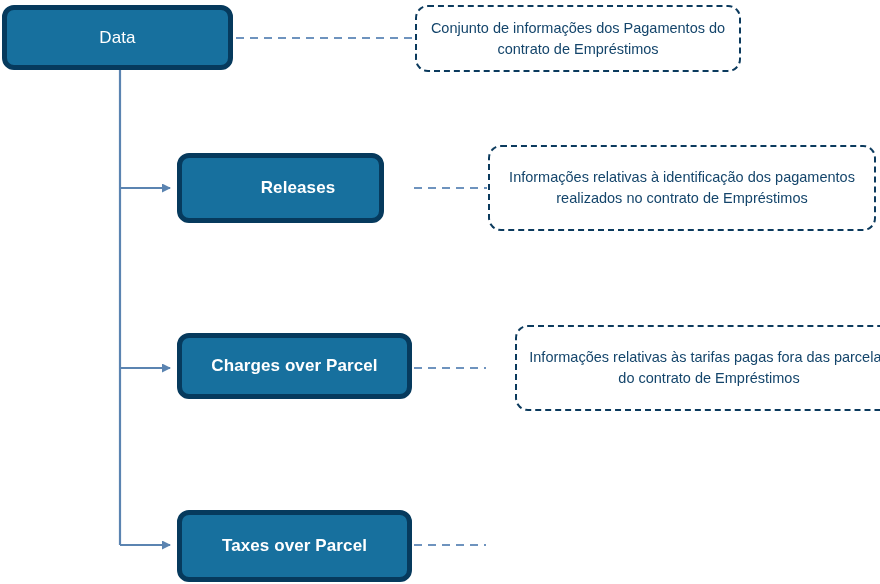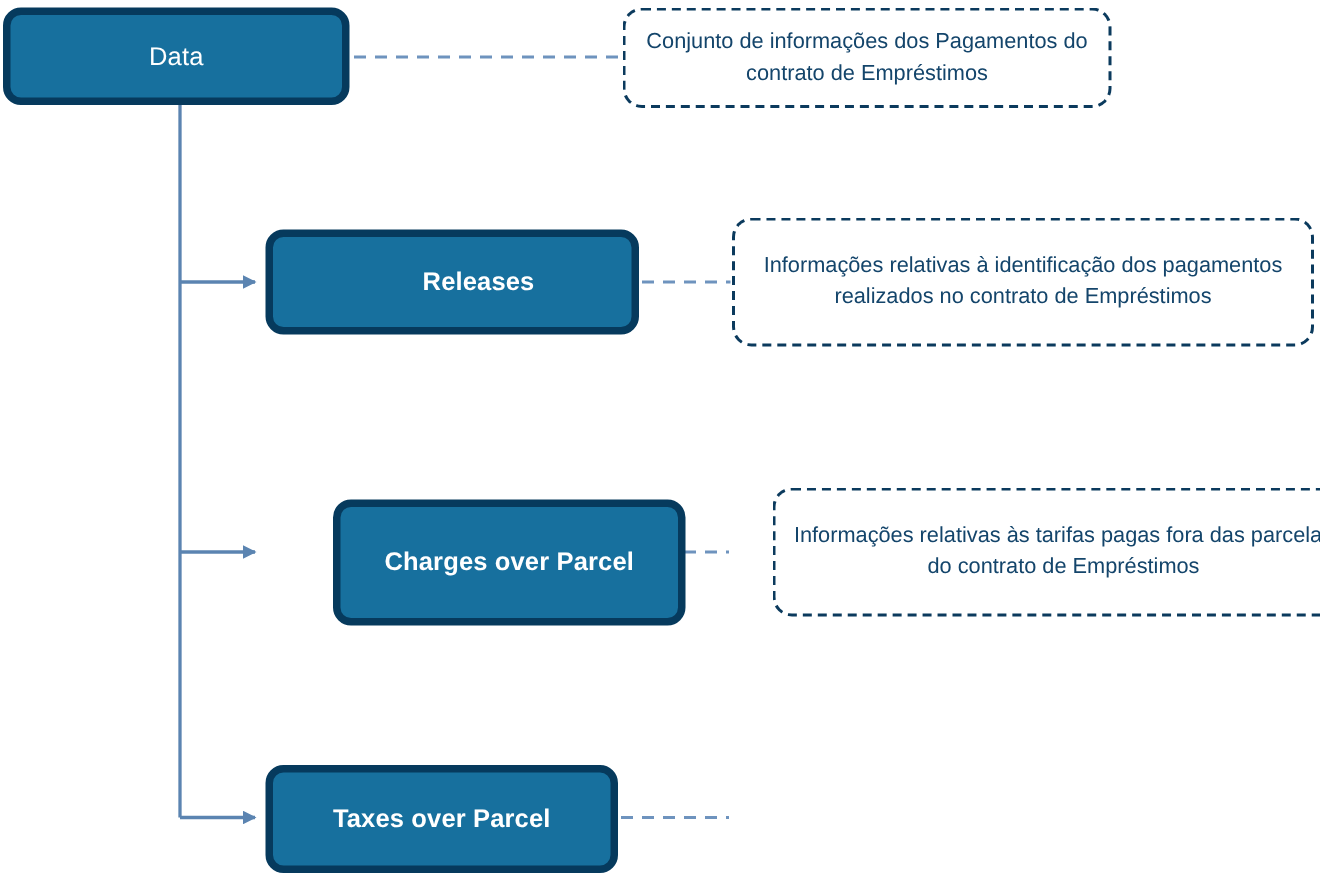--- a/index.html
+++ b/index.html
@@ -64,22 +64,22 @@
     align-items: center;
     justify-content: flex-end;
     padding: 3px 8px;
     z-index: 3;
   }
 
   .note span { display: block; width: 100%; }
 
   
   #node-data            { left: 2px;   top: 5px;   width: 231px; height: 65px; }
-  #node-releases        { left: 177px; top: 153px; width: 249px; height: 70px; padding-left: 35px; }
-  #node-charges         { left: 177px; top: 333px; width: 235px; height: 84px; margin-left: 45px; }
+  #node-releases        { left: 177px; top: 153px; width: 207px; height: 70px; padding-left: 35px; }
+  #node-charges         { left: 177px; top: 333px; width: 235px; height: 66px; }
   #node-taxes           { left: 177px; top: 510px; width: 235px; height: 72px; }
 
   #note-data            { left: 415px; top: 5px;   width: 326px; height: 67px; }
   #note-releases        { left: 488px; top: 145px; width: 388px; height: 86px; }
   #note-charges         { left: 515px; top: 325px; width: 388px; height: 86px; }
   #note-taxes           { left: 487px; top: 502px; width: 383px; height: 77px; }
 </style>
 </head>
 <body>
 

